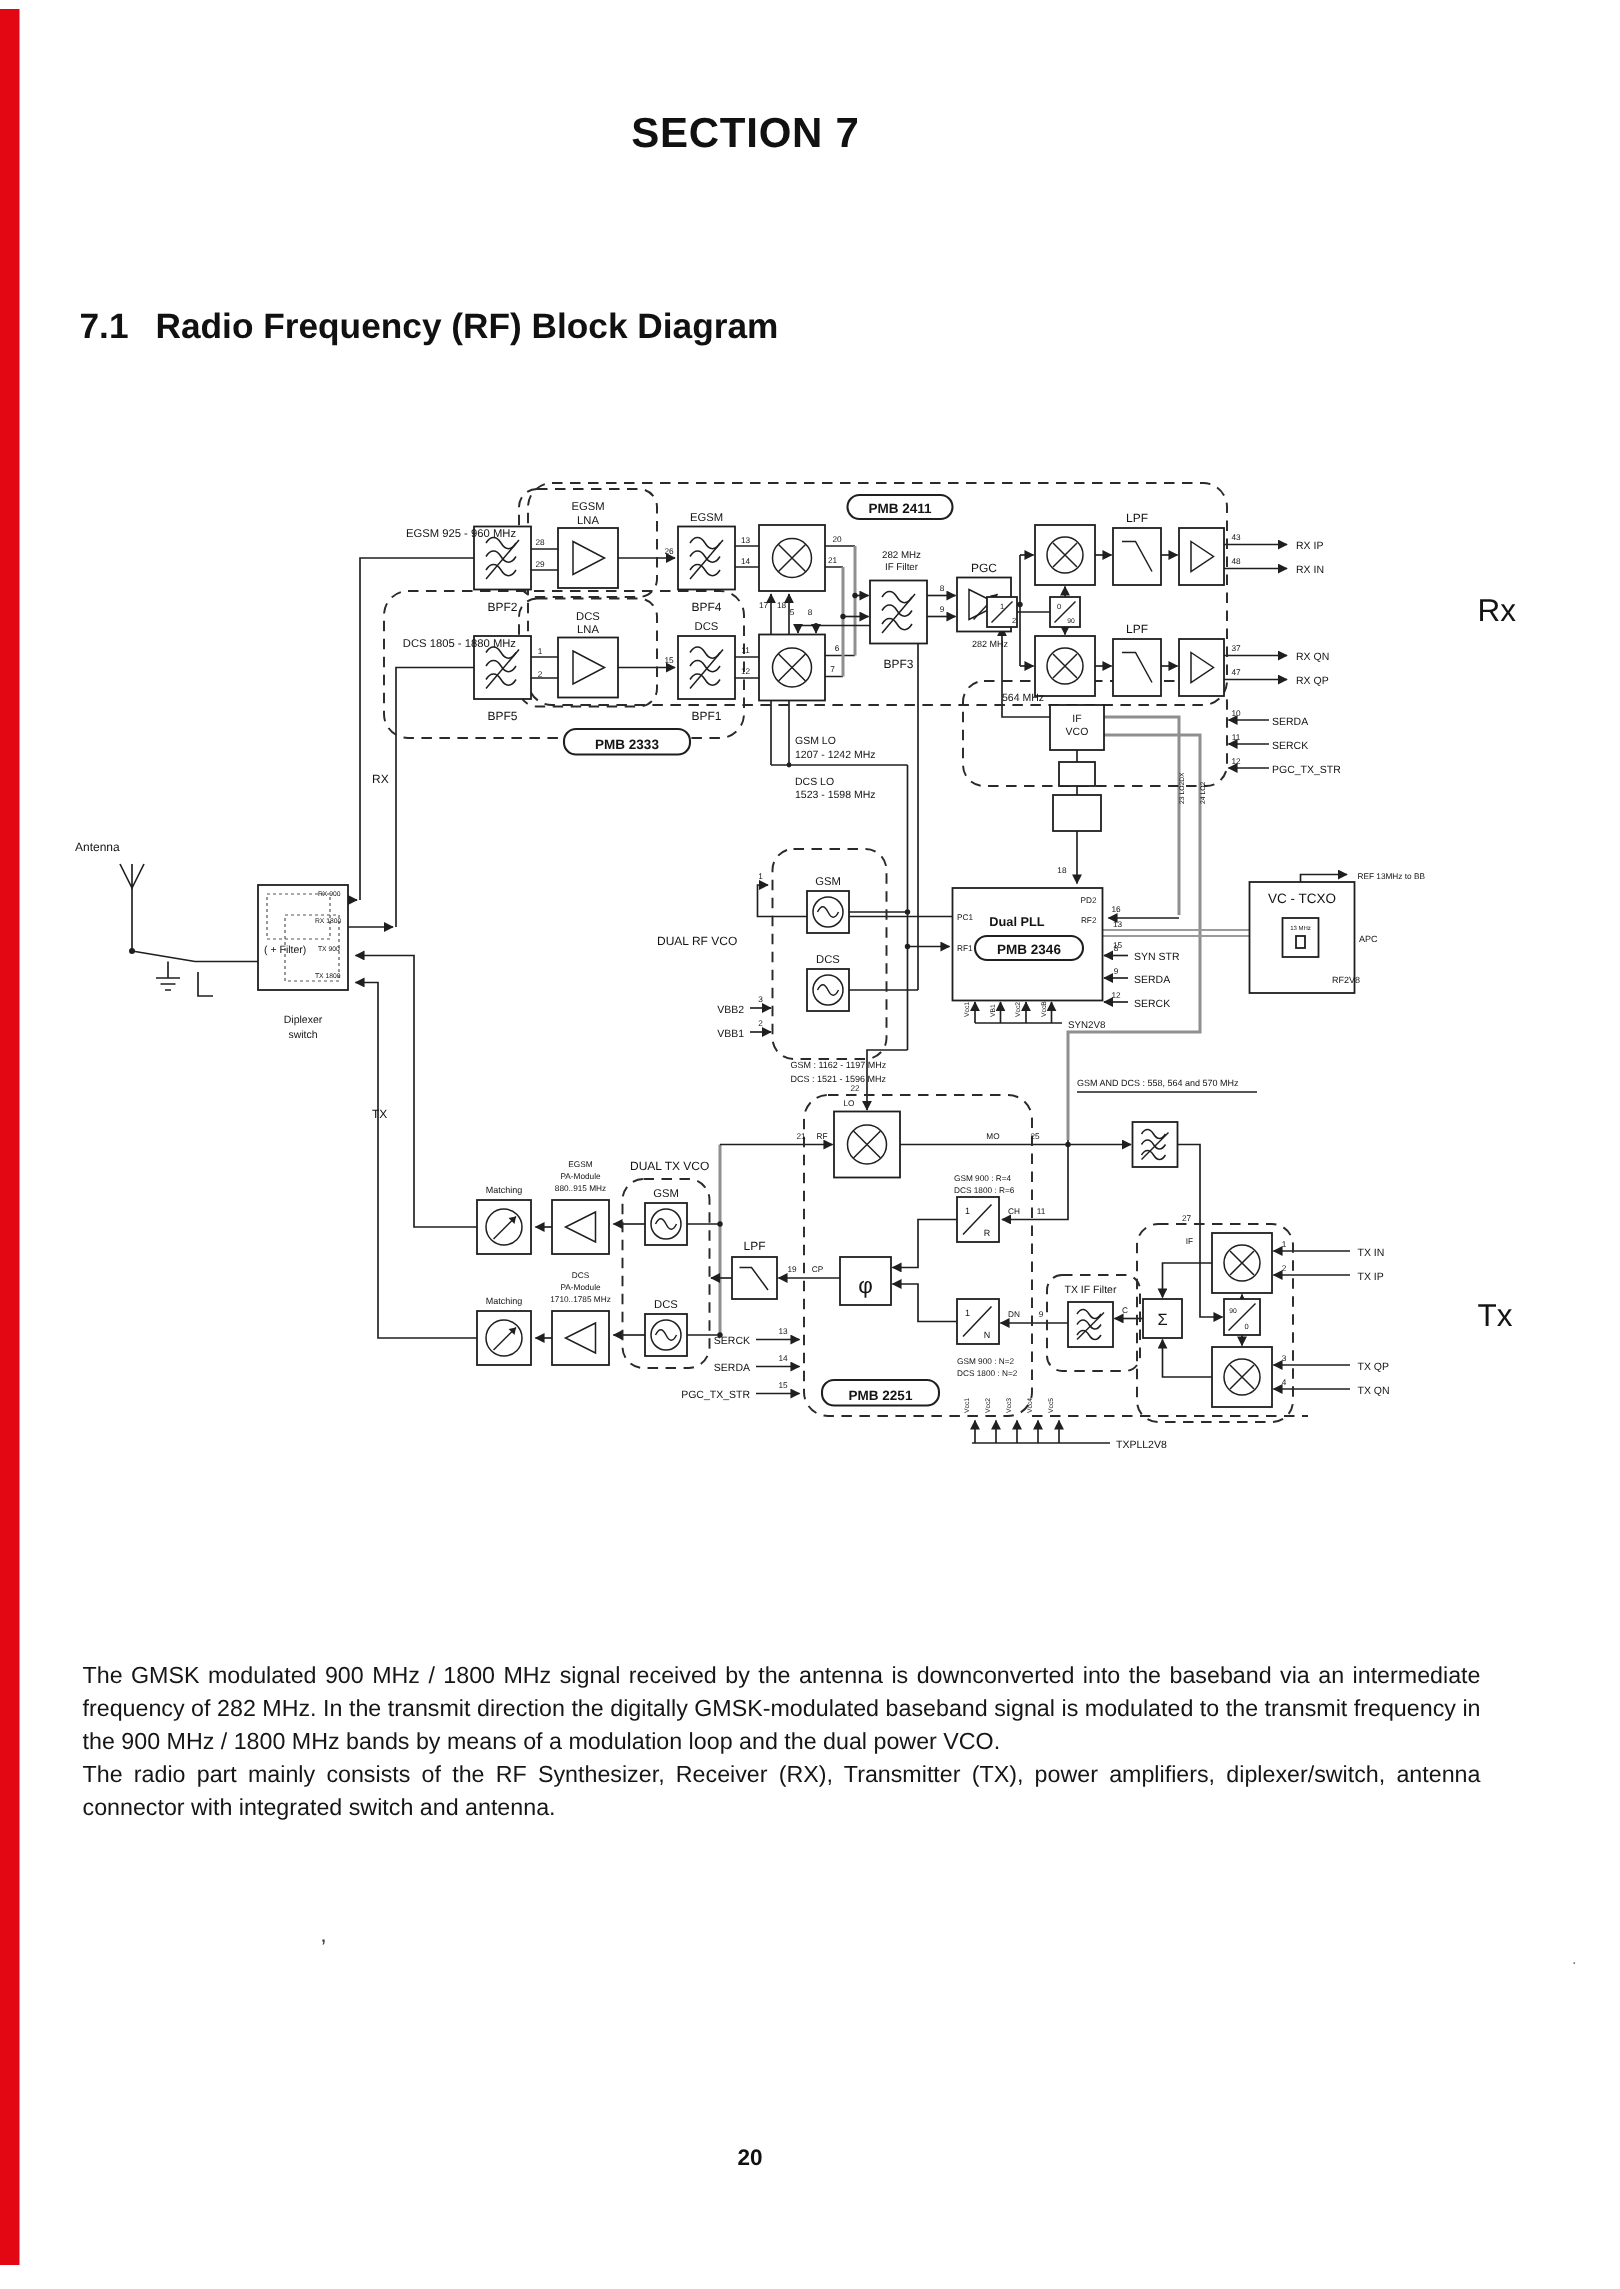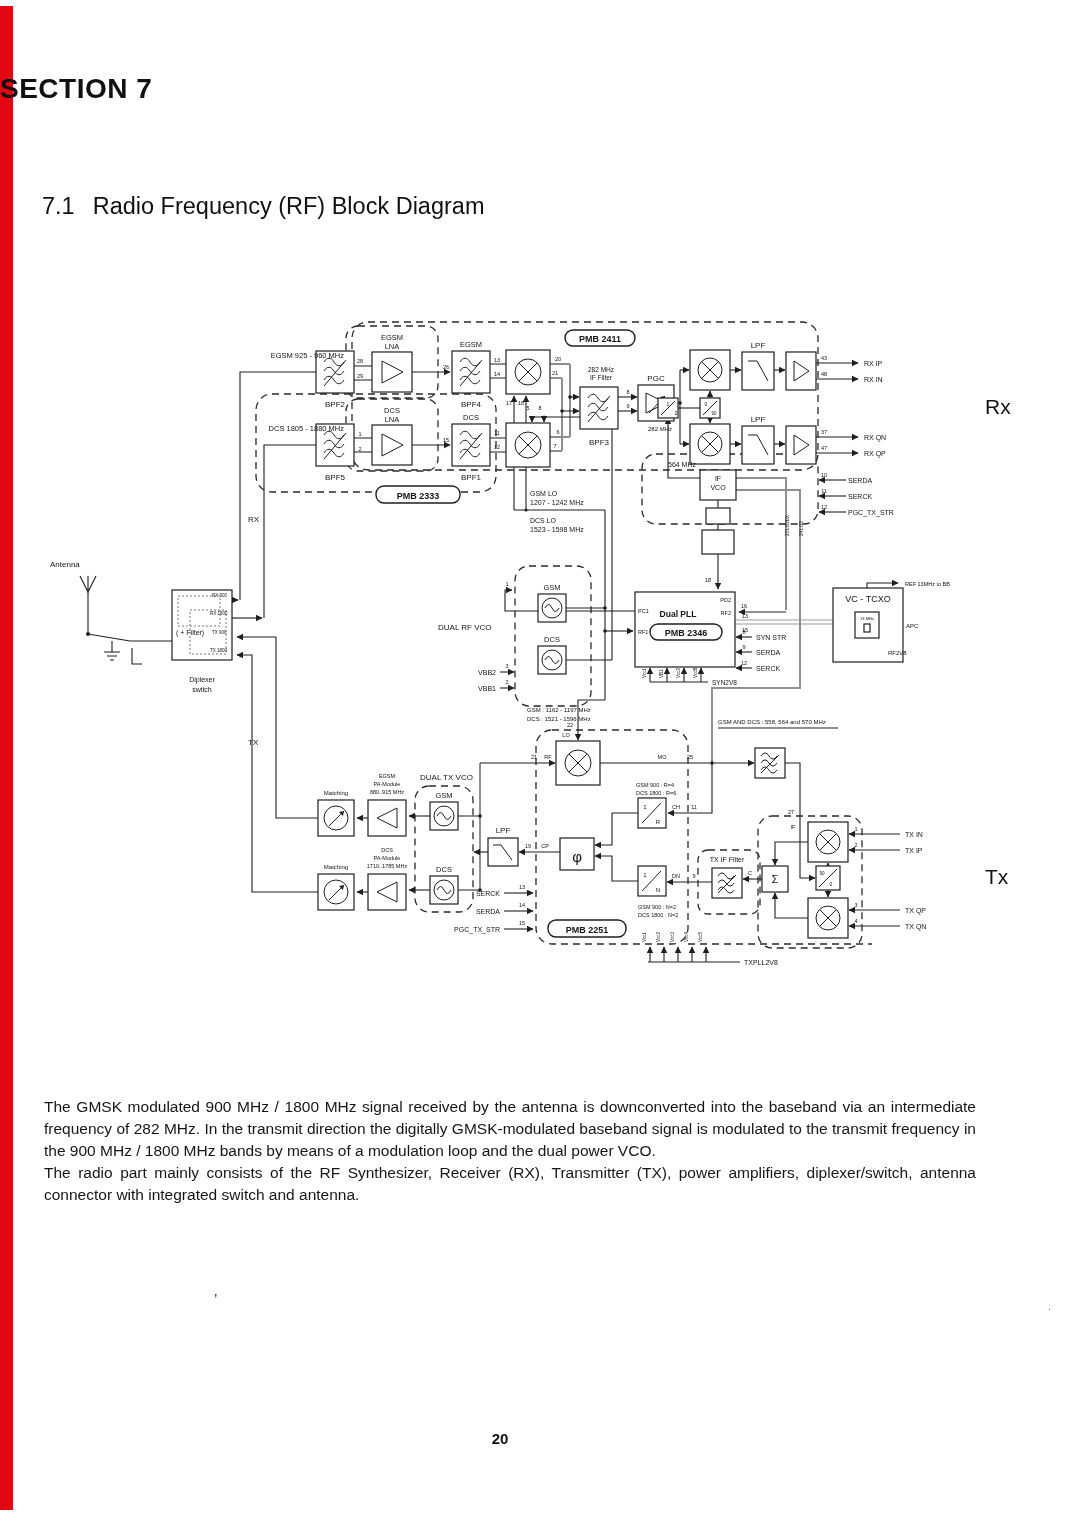--- a/index.html
+++ b/index.html
@@ -1,23 +1,23 @@
 <!DOCTYPE html>
 <html><head>
 <meta charset="utf-8">
 <style>
   html,body{margin:0;padding:0;}
   body{width:1080px;height:1526px;background:#ffffff;position:relative;
        font-family:"Liberation Sans",sans-serif;color:#1c1c1c;overflow:hidden;}
   .redbar{position:absolute;left:0;top:6px;width:13px;height:1504px;background:#e30613;}
-  .titleblk{position:absolute;top:70px;left:0;width:994px;text-align:left;
+  .titleblk{position:absolute;top:70px;left:0;width:994px;text-align:center;
             font-size:28px;font-weight:bold;line-height:37px;letter-spacing:.5px;color:#111;}
-  .heading{position:absolute;top:193px;left:42px;margin:0;font-size:23.5px;font-weight:normal;color:#111;}
+  .heading{position:absolute;top:193px;left:42px;margin:11px;font-size:23.5px;font-weight:bold;color:#111;}
   .heading .num{margin-right:18px;}
-  .body{position:absolute;left:44px;width:932px;margin:0;font-size:15.5px;line-height:21.8px;
+  .body{position:absolute;left:44px;width:932px;margin:11px;font-size:15.5px;line-height:21.8px;
         text-align:justify;color:#161616;}
   .p1{top:1096px;}
   .p2{top:1162px;}
   .pageno{position:absolute;top:1430px;left:0;width:1000px;text-align:center;
           font-weight:bold;font-size:15px;color:#111;}
   .stray1{position:absolute;top:1290px;left:214px;font-size:15px;color:#333;}
   .stray2{position:absolute;top:1300px;left:1048px;font-size:11px;color:#777;}
   svg#diagram-svg{position:absolute;left:0;top:0;}
   svg text{font-family:"Liberation Sans",sans-serif;fill:#141414;}
   .bx{fill:#ffffff;stroke:#1f1f1f;stroke-width:1.2;}

